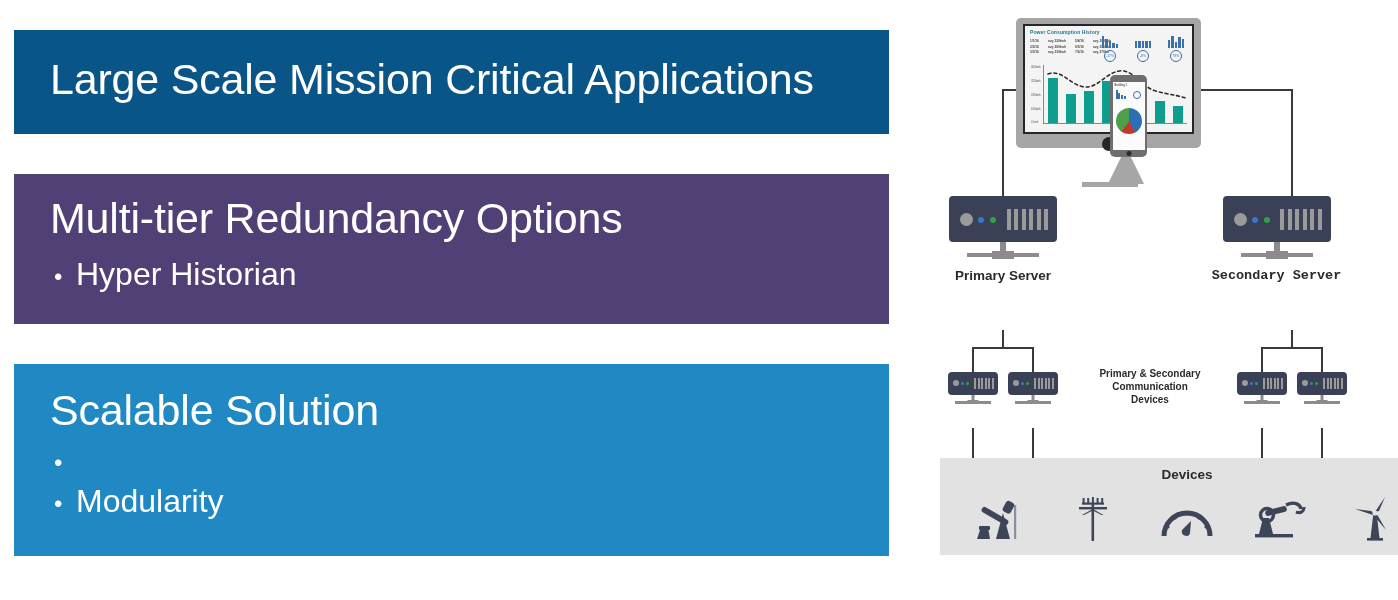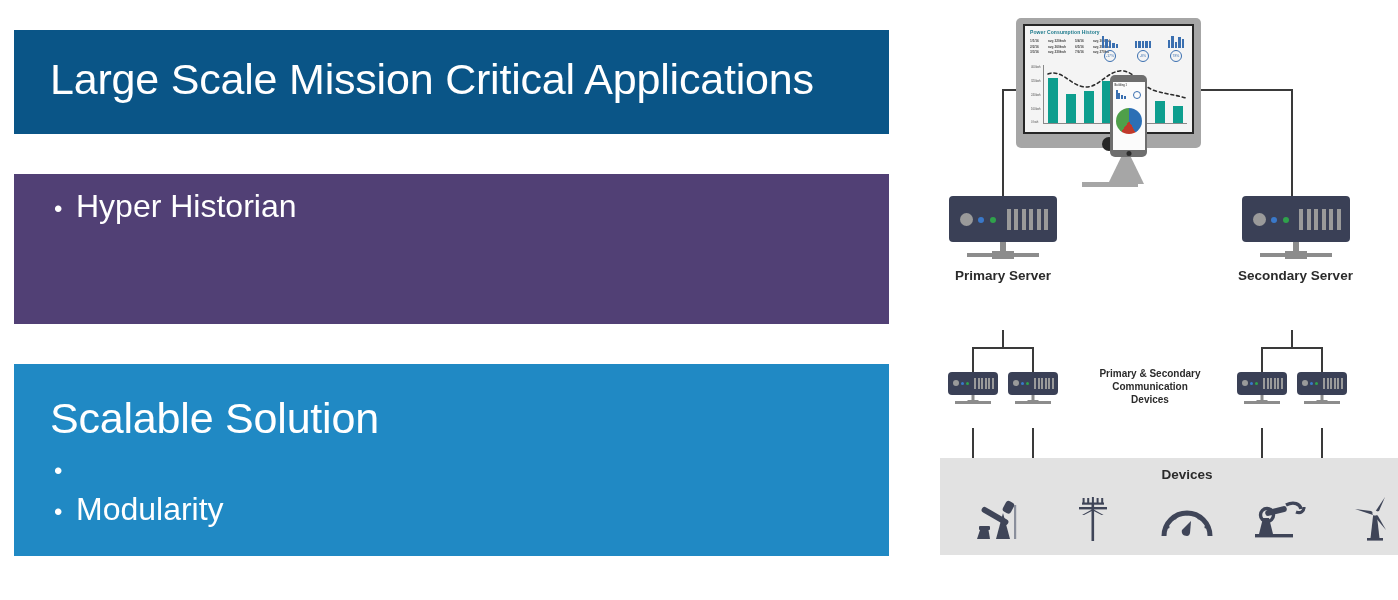--- a/index.html
+++ b/index.html
@@ -23,21 +23,21 @@
   .bar-title {
     font-size: 43px;
     font-weight: 400;
     line-height: 1.06;
     letter-spacing: -0.2px;
     color: #ffffff;
     white-space: nowrap;
   }
   .bar-1 .bar-title { padding: 27px 0 0 36px; }
   .bar-2 .bar-title { padding: 22px 0 0 36px; }
-  .bar-3 .bar-title { padding: 32px 0 0 36px; }
+  .bar-3 .bar-title { padding: 24px 0 0 36px; }
 
   .bullets { list-style: none; margin: 0; padding: 0 0 0 40px; }
   .bullet {
     font-size: 32px;
     line-height: 1.40;
     color: #ffffff;
     display: flex;
     align-items: baseline;
     white-space: nowrap;
   }
@@ -141,20 +141,21 @@
 
 <div class="page">
 
   <div class="bars">
 
     <div class="bar bar-1">
       <div class="bar-title">Large Scale Mission Critical Applications</div>
     </div>
 
     <div class="bar bar-2">
+      <div class="bar-title">Multi-tier Redundancy Options</div>
       <ul class="bullets">
         <li class="bullet">
           <span class="dot">•</span>
           <span>Hyper Historian</span>
         </li>
       </ul>
     </div>
 
     <div class="bar bar-3">
       <div class="bar-title">Scalable Solution</div>
@@ -312,21 +313,21 @@
               <i style="width:4px;height:21px"></i>
           </div>
         </div>
         <div class="neck" style="top:46px;width:6px;height:9px"></div>
         <div class="foot" style="top:55px;width:22px;height:8px"></div>
         <div class="foot2" style="top:57px;width:72px;height:4px"></div>
       </div>
       <div class="srv-label">Primary Server</div>
     </div>
 
-    <div class="srv-block" style="left:328px;top:196px;width:135px;">
+    <div class="srv-block" style="left:309px;top:196px;width:135px;font-family:Liberation Mono, monospace;">
       <div class="srv" style="width:108px;height:66px">
         <div class="box" style="height:46px">
           <div class="gcircle" style="left:11px;top:17px;width:13px;height:13px"></div>
           <div class="d1" style="left:29px;top:21px;width:6px;height:6px"></div>
           <div class="d2" style="left:41px;top:21px;width:6px;height:6px"></div>
           <div class="vents" style="right:9px;top:13px;gap:3.5px">
             <i style="width:4px;height:21px"></i>
               <i style="width:4px;height:21px"></i>
             <i style="width:4px;height:21px"></i>
               <i style="width:4px;height:21px"></i>

